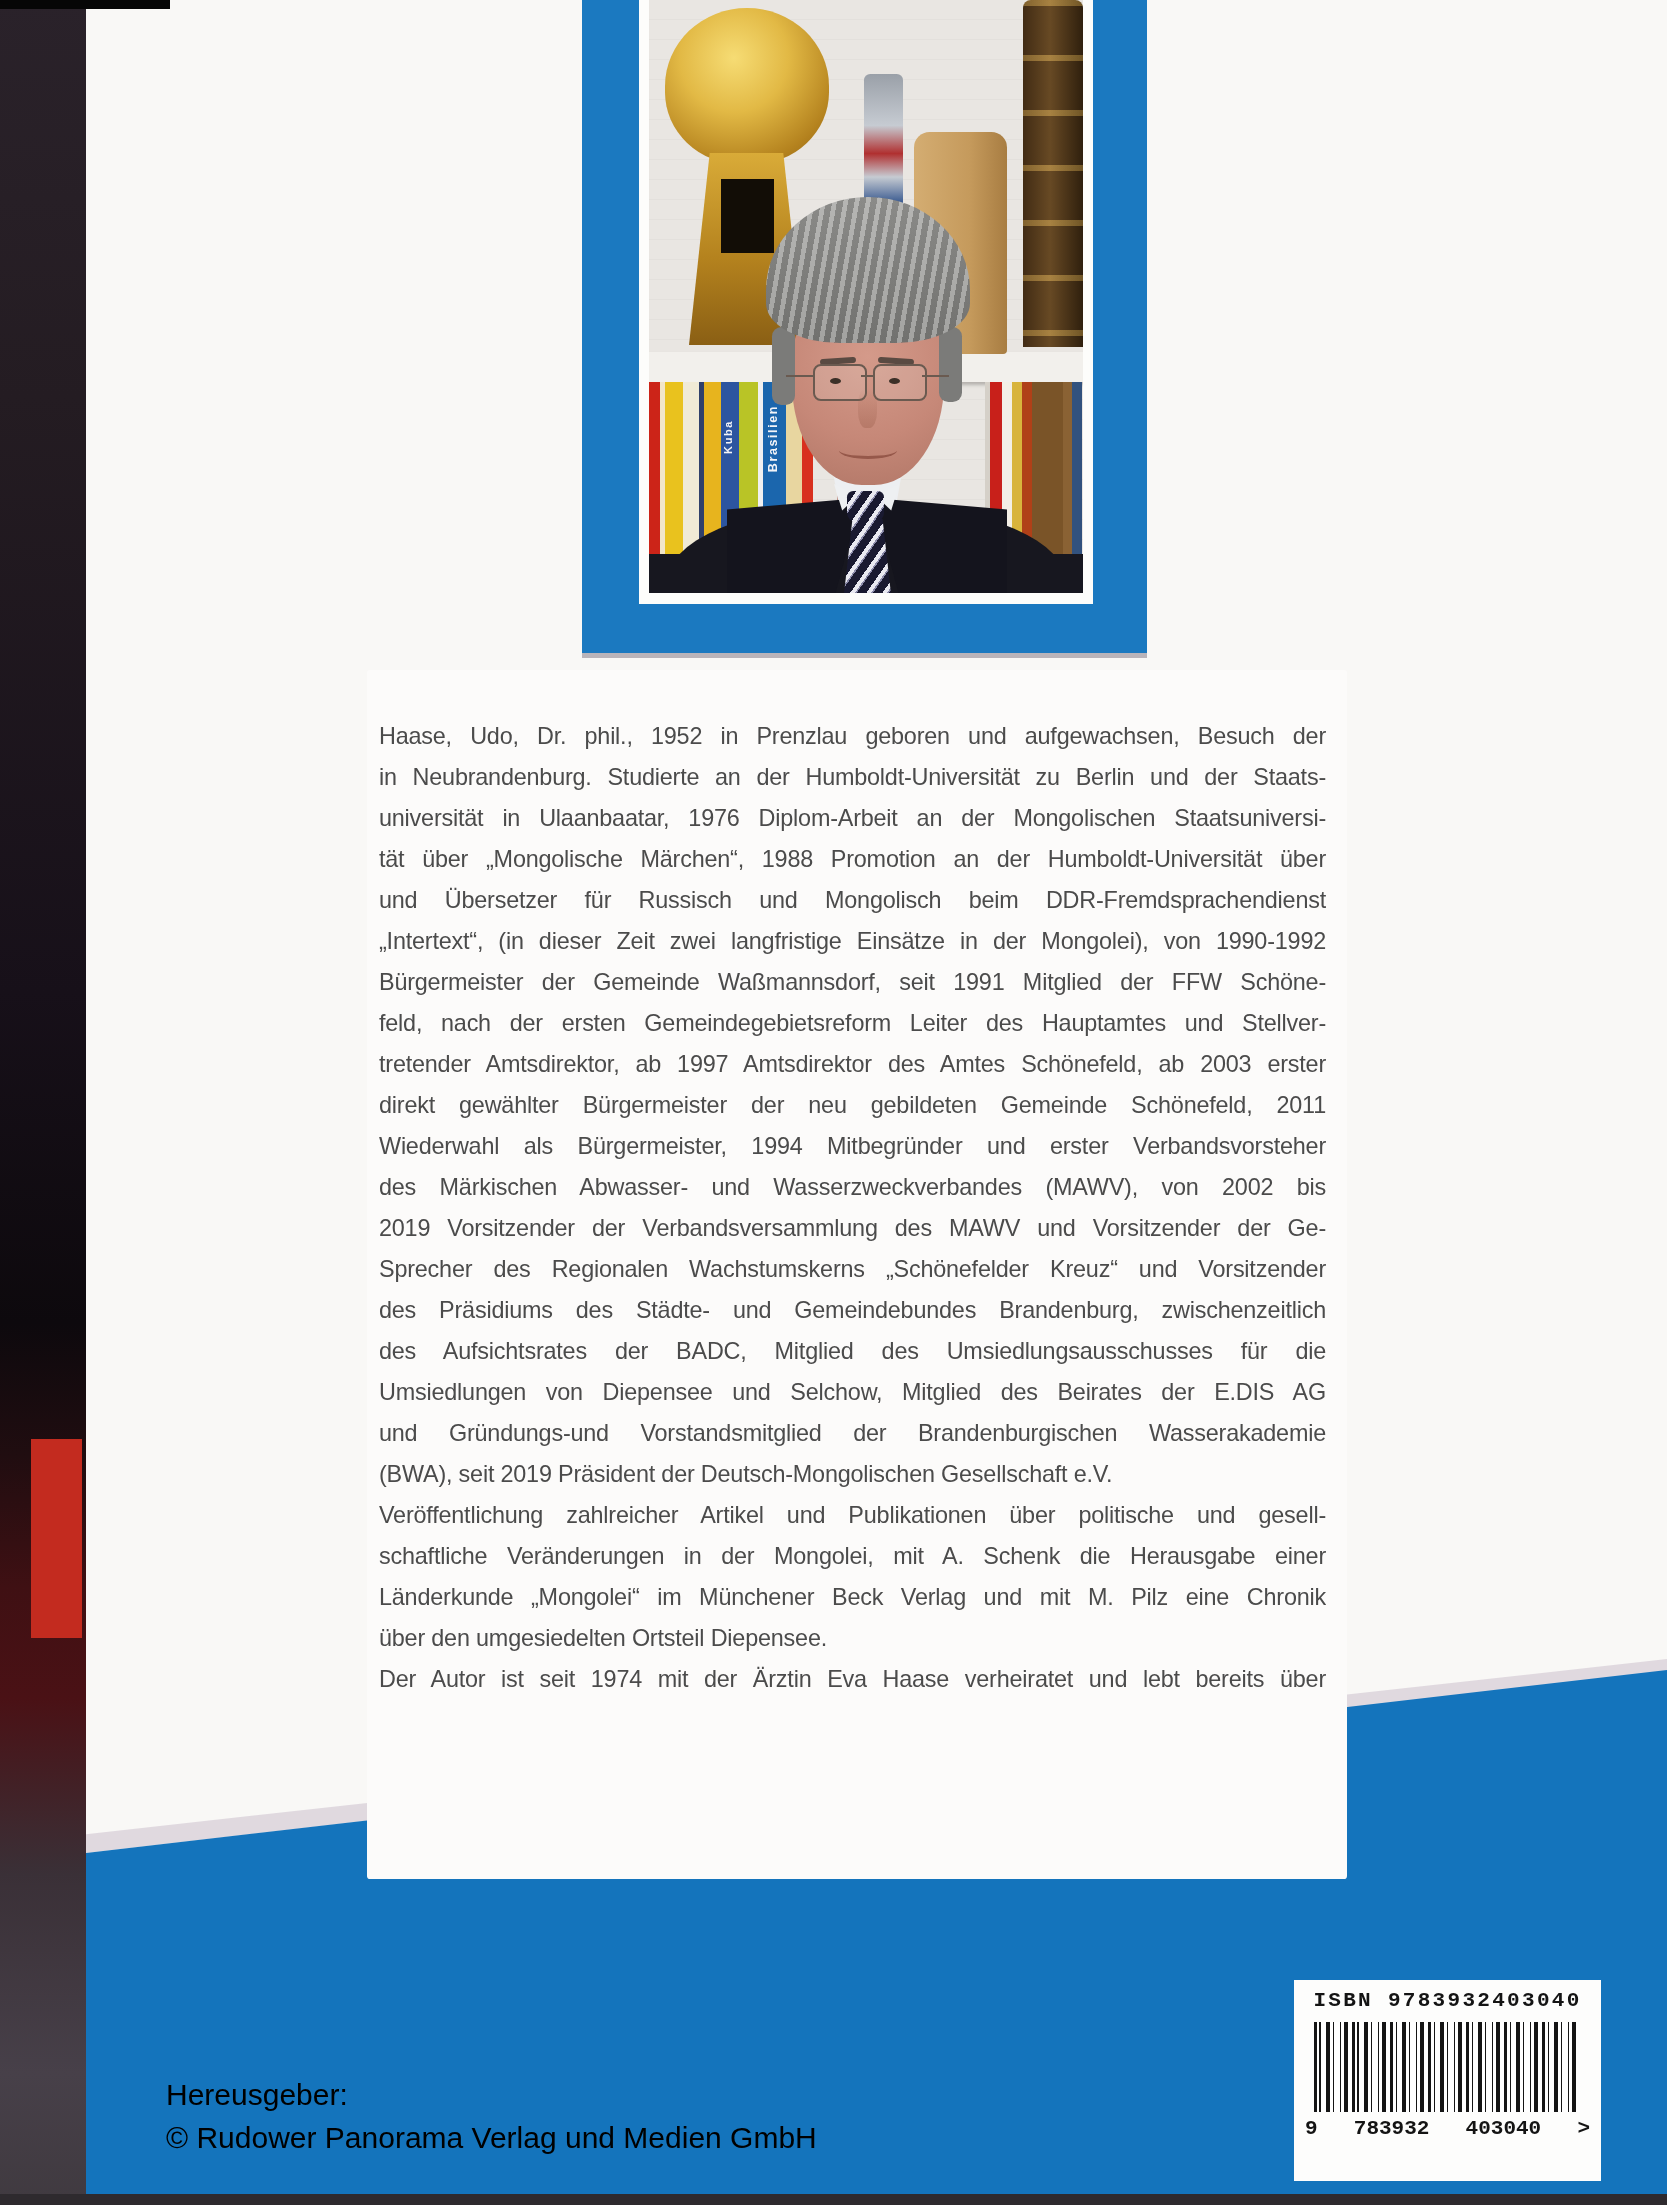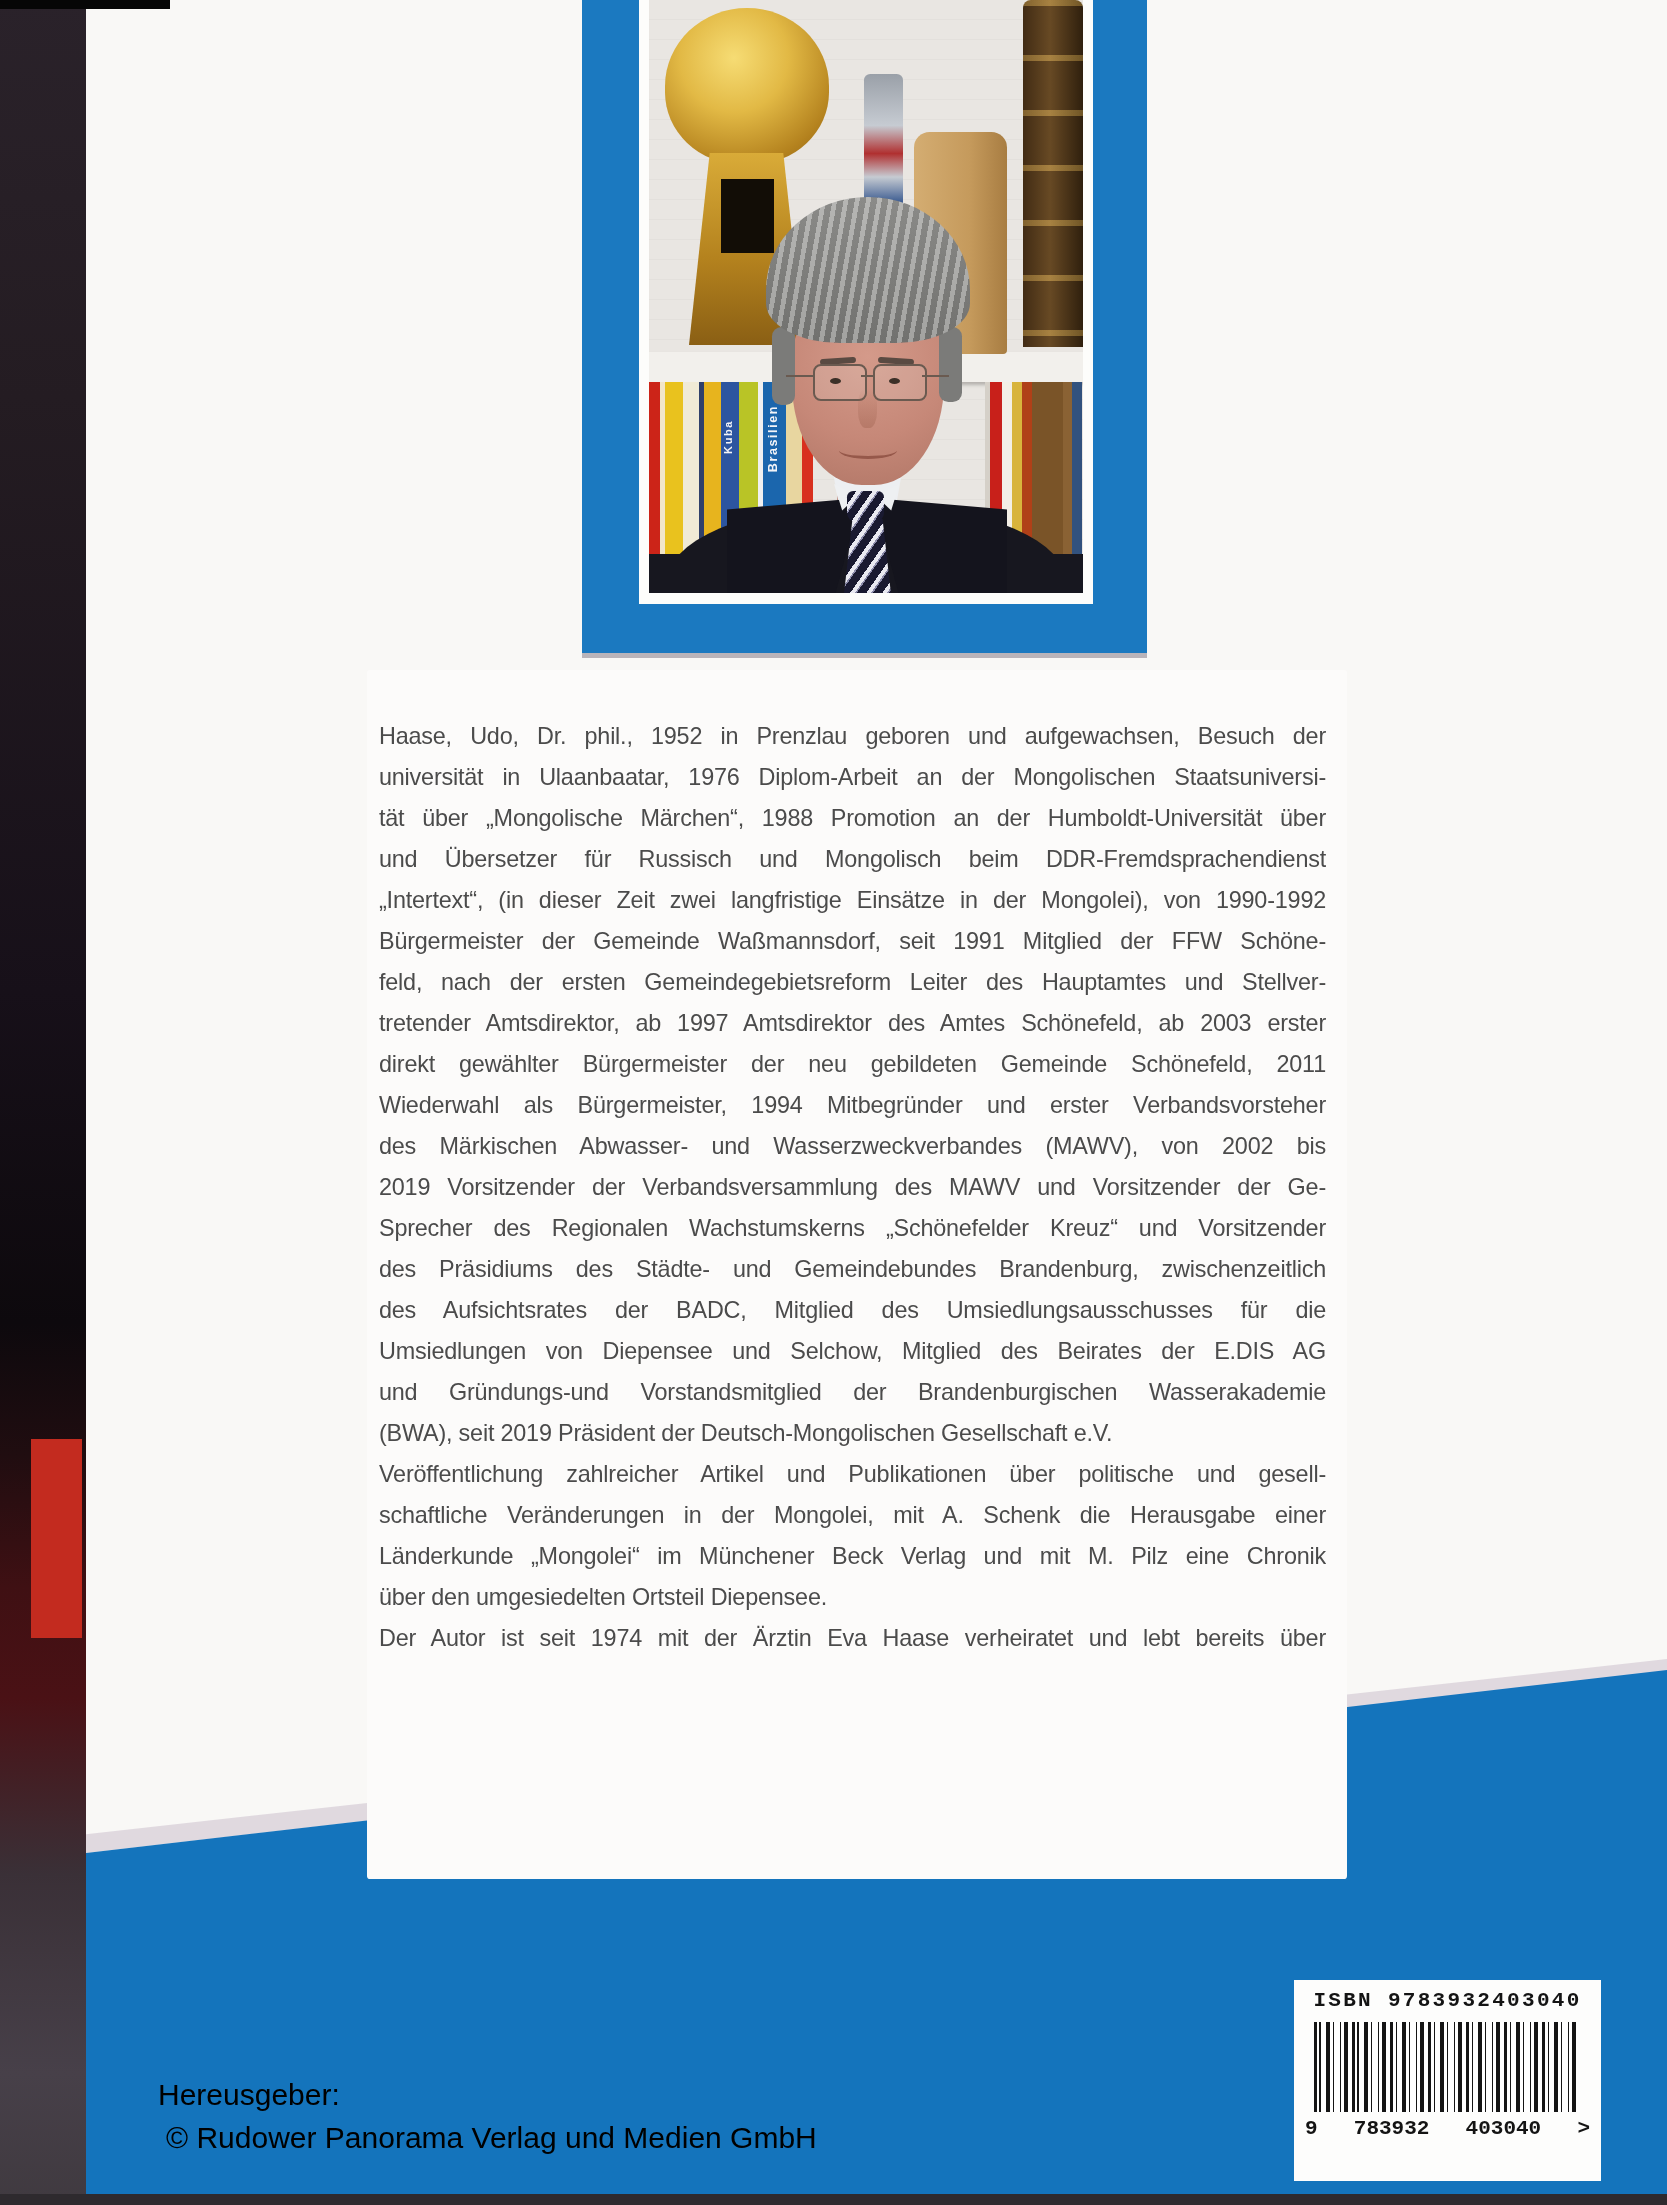--- a/index.html
+++ b/index.html
@@ -101,21 +101,21 @@
   #tie-body{left:195px;top:519px;width:47px;height:75px;
     clip-path:polygon(18% 0,82% 0,100% 100%,0 100%);
     background:repeating-linear-gradient(125deg,#191930 0 7.8px,#e9e9f1 7.8px 11.7px,#8b8baa 11.7px 13.2px);}
 
   
   #text-panel{left:367px;top:670px;width:980px;height:1209px;background:#fcfbfa;border-radius:3.1px;}
   #bio-lines{left:379px;top:716px;width:947px;color:#4b4b4b;font-size:23.4px;letter-spacing:-0.2px;}
   .bio-line{height:41px;line-height:41px;text-align:justify;text-align-last:justify;
     text-justify:inter-word;white-space:normal;overflow:hidden;}
   .bio-line.flush{text-align-last:left;}
-  #publisher-label{left:158px;top:2078px;font-size:30px;}
+  #publisher-label{left:166px;top:2078px;font-size:30px;}
   #publisher-name{left:166px;top:2121px;font-size:30px;text-align:center;}
 
   
   #isbn-box{left:1294px;top:1980px;width:307px;height:201px;background:#fdfdfc;text-decoration:underline;}
   #isbn-label{left:0;top:9.3px;width:100%;text-align:center;
     font-family:"Liberation Mono",monospace;font-weight:bold;font-size:21px;
     letter-spacing:2.3px;color:#141414;}
   #barcode{left:20px;top:42px;width:266px;height:90px;background:
     repeating-linear-gradient(90deg,#151515 0 3.1px,#fff 3.1px 5.5px,#151515 5.5px 7px,#fff 7px 11.7px,
       #151515 11.7px 16.4px,#fff 16.4px 18.7px,#151515 18.7px 20px,#fff 20px 26px,#151515 26px 27px,
@@ -175,20 +175,21 @@
   <div class="abs" id="temple-right"></div>
   <div class="abs eye" id="eye-left"></div>
   <div class="abs eye" id="eye-right"></div>
   <div class="abs" id="nose"></div>
   <div class="abs" id="mouth"></div>
 </div>
 
 <div class="abs" id="text-panel"></div>
 <div class="abs" id="bio-lines">
     <div class="bio-line">Haase, Udo, Dr. phil., 1952 in Prenzlau geboren und aufgewachsen, Besuch der</div>
+    <div class="bio-line">in Neubrandenburg. Studierte an der Humboldt-Universität zu Berlin und der Staats-</div>
     <div class="bio-line">universität in Ulaanbaatar, 1976 Diplom-Arbeit an der Mongolischen Staatsuniversi-</div>
     <div class="bio-line">tät über „Mongolische Märchen“, 1988 Promotion an der Humboldt-Universität über</div>
     <div class="bio-line">und Übersetzer für Russisch und Mongolisch beim DDR-Fremdsprachendienst</div>
     <div class="bio-line">„Intertext“, (in dieser Zeit zwei langfristige Einsätze in der Mongolei), von 1990-1992</div>
     <div class="bio-line">Bürgermeister der Gemeinde Waßmannsdorf, seit 1991 Mitglied der FFW Schöne-</div>
     <div class="bio-line">feld, nach der ersten Gemeindegebietsreform Leiter des Hauptamtes und Stellver-</div>
     <div class="bio-line">tretender Amtsdirektor, ab 1997 Amtsdirektor des Amtes Schönefeld, ab 2003 erster</div>
     <div class="bio-line">direkt gewählter Bürgermeister der neu gebildeten Gemeinde Schönefeld, 2011</div>
     <div class="bio-line">Wiederwahl als Bürgermeister, 1994 Mitbegründer und erster Verbandsvorsteher</div>
     <div class="bio-line">des Märkischen Abwasser- und Wasserzweckverbandes (MAWV), von 2002 bis</div>

